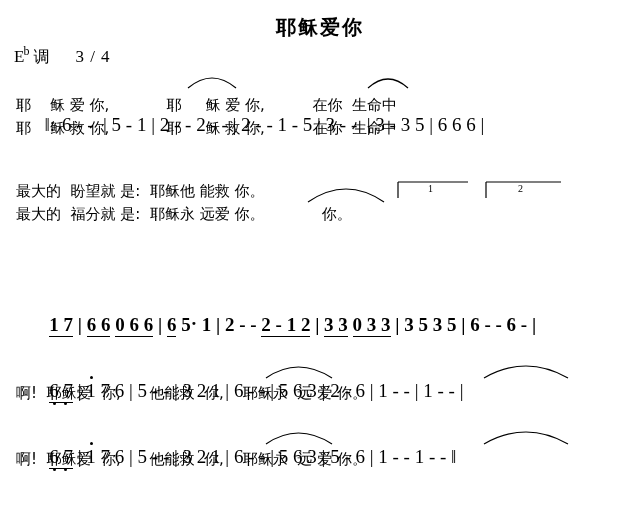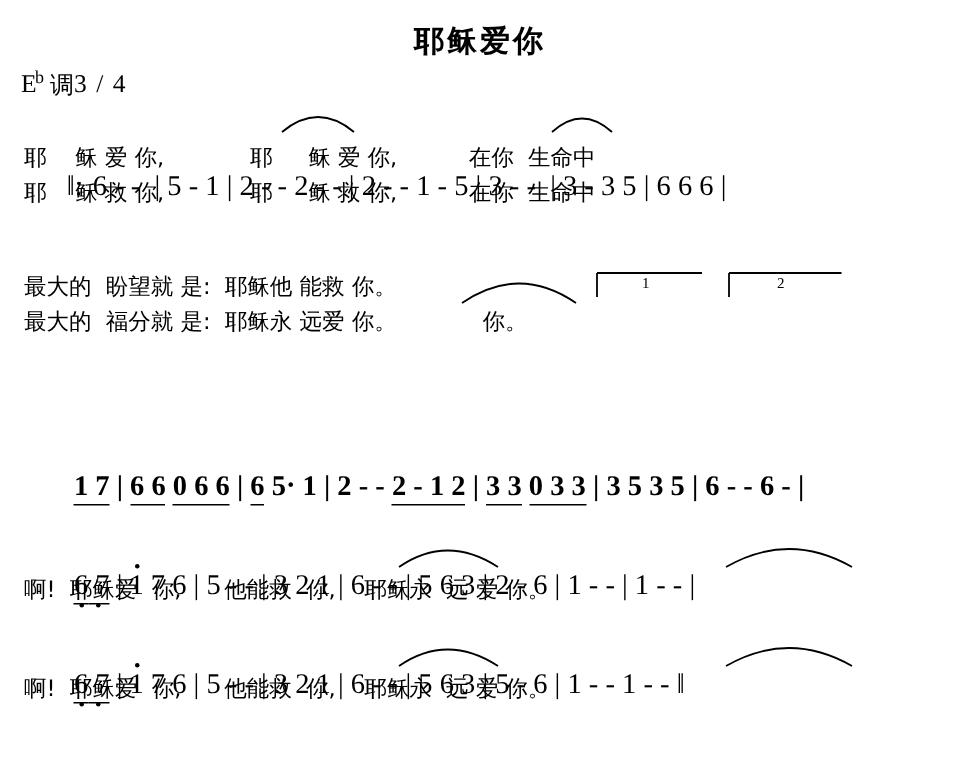--- a/index.html
+++ b/index.html
@@ -49,21 +49,21 @@
     font-size: 12px;
     vertical-align: super;
     margin-left: -1px;
   }
   .keyline .cn {
     font-family: "DejaVu Sans", sans-serif;
     font-size: 16px;
     margin-left: 4px;
   }
   .keyline .meter {
-    margin-left: 0;
+    margin-left: 26px;
     letter-spacing: 1px;
   }
 
   
   .system {
     position: absolute;
     left: 16px;
     width: 612px;
   }
 

